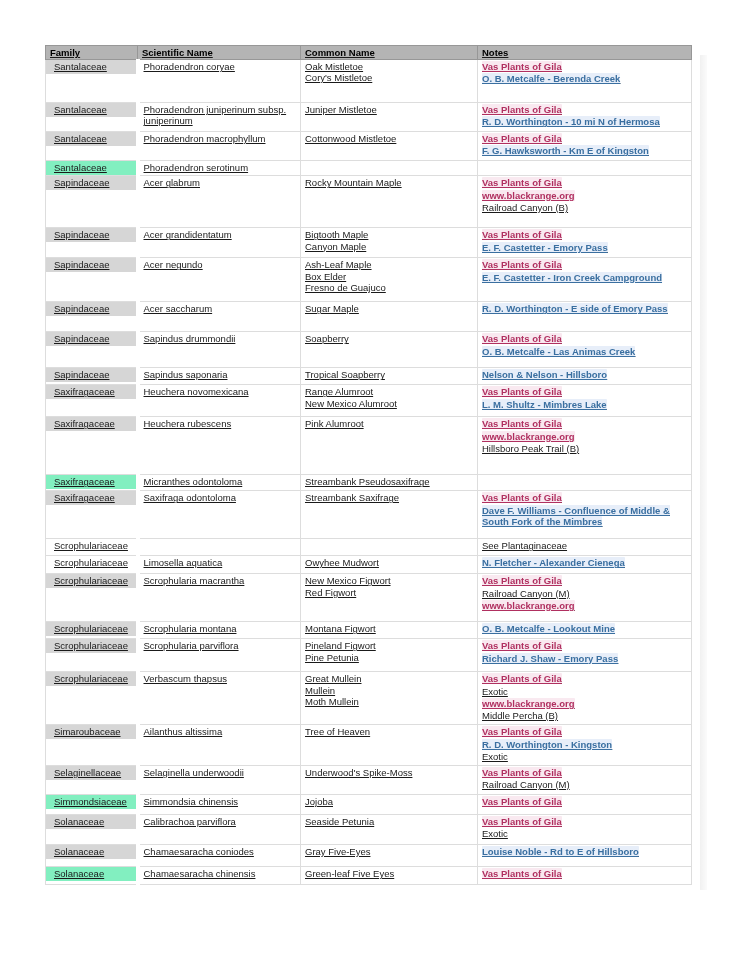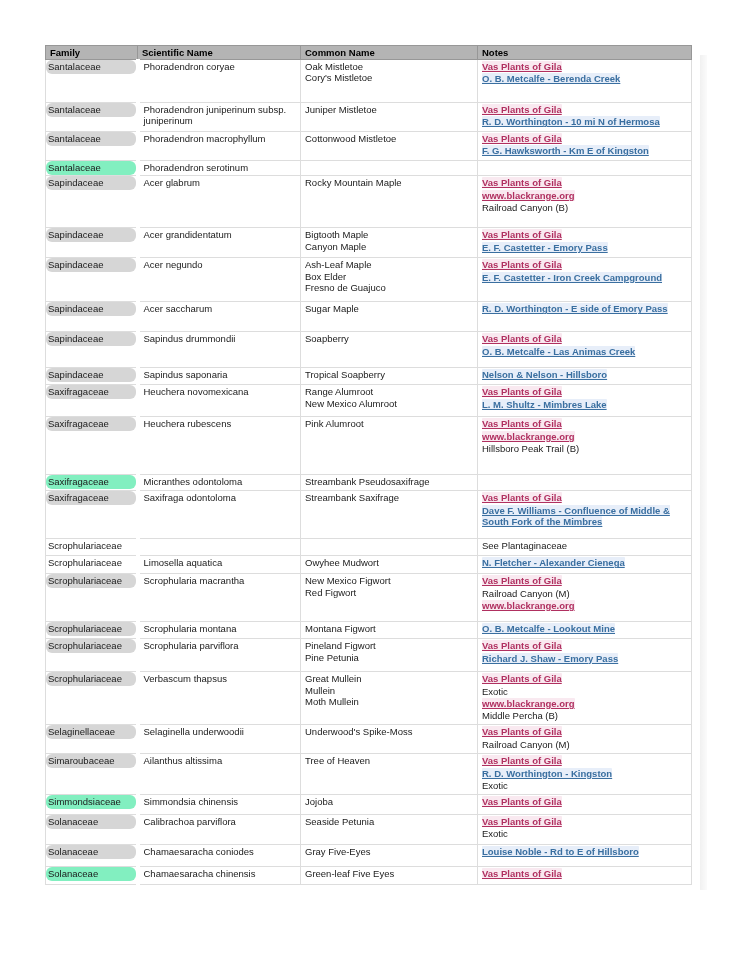--- a/index.html
+++ b/index.html
@@ -4,34 +4,34 @@
 <style>
   html,body{margin:0;padding:0;}
   body{
     width:736px;height:960px;position:relative;background:#ffffff;
     font-family:"Liberation Sans", sans-serif;color:#1a1a1a;
     overflow:hidden;
   }
   .sheet{position:absolute;left:45px;top:45px;width:646px;}
   table.species{
     border-collapse:collapse;table-layout:fixed;width:646px;
-    font-size:9.5px;line-height:1.18;
+    font-size:9.5px;line-height:1.18;text-decoration:underline;
   }
   th{
     background:var(--header-bg,#b4b4b4);
     font-weight:bold;text-align:left;vertical-align:top;
     padding:1px 4px;border:1px solid #979797;
     height:11px;font-size:9.5px;color:#000;
   }
   td{
     vertical-align:top;padding:1px 4px 2px 4px;
     border:1px solid #dddddd;background:#ffffff;
   }
   td.fam{padding:0;border-right:4px solid #ffffff;}
-  .fam-patch{padding:1px 2px;min-height:12px;border-radius:6px;}
+  .fam-patch{padding:1px 8px;min-height:12px;}
   .fam-gray{background:var(--family-bg,#d6d6d6);}
   .fam-mint{background:var(--highlight-bg,#82efc0);}
   .fam-plain{background:transparent;}
   .note-line{margin:0 0 1px 0;}
   .lnk{
     font-weight:bold;text-decoration:underline;cursor:pointer;
     border-radius:1px;
   }
   .lnk.red{color:var(--link-red,#b03060);background:var(--link-red-halo,#f9e9f0);}
   .lnk.blue{color:var(--link-blue,#3a6fa0);background:var(--link-blue-halo,#e7eef9);margin-top:40px;}
@@ -351,49 +351,49 @@
             <div class="common-line">Mullein</div>
             <div class="common-line">Moth Mullein</div>
           </td>
           <td>
             <div class="note-line"><span class="lnk red">Vas Plants of Gila</span></div>
             <div class="note-line">Exotic</div>
             <div class="note-line"><span class="lnk red">www.blackrange.org</span></div>
             <div class="note-line">Middle Percha (B)</div>
           </td>
         </tr>
-        <tr style="height: 29px;">
-          <td class="fam">
-            <div class="fam-patch fam-gray">Selaginellaceae</div>
-          </td>
-          <td>
-            <div class="sci-line">Selaginella underwoodii</div>
-          </td>
-          <td>
-            <div class="common-line">Underwood's Spike-Moss</div>
-          </td>
-          <td>
-            <div class="note-line"><span class="lnk red">Vas Plants of Gila</span></div>
-            <div class="note-line">Railroad Canyon (M)</div>
-          </td>
-        </tr>
         <tr style="height: 40px;">
           <td class="fam">
             <div class="fam-patch fam-gray">Simaroubaceae</div>
           </td>
           <td>
             <div class="sci-line">Ailanthus altissima</div>
           </td>
           <td>
             <div class="common-line">Tree of Heaven</div>
           </td>
           <td>
             <div class="note-line"><span class="lnk red">Vas Plants of Gila</span></div>
             <div class="note-line"><span class="lnk blue">R. D. Worthington - Kingston</span></div>
             <div class="note-line">Exotic</div>
+          </td>
+        </tr>
+        <tr style="height: 29px;">
+          <td class="fam">
+            <div class="fam-patch fam-gray">Selaginellaceae</div>
+          </td>
+          <td>
+            <div class="sci-line">Selaginella underwoodii</div>
+          </td>
+          <td>
+            <div class="common-line">Underwood's Spike-Moss</div>
+          </td>
+          <td>
+            <div class="note-line"><span class="lnk red">Vas Plants of Gila</span></div>
+            <div class="note-line">Railroad Canyon (M)</div>
           </td>
         </tr>
         <tr style="height: 20px;">
           <td class="fam">
             <div class="fam-patch fam-mint">Simmondsiaceae</div>
           </td>
           <td>
             <div class="sci-line">Simmondsia chinensis</div>
           </td>
           <td>

